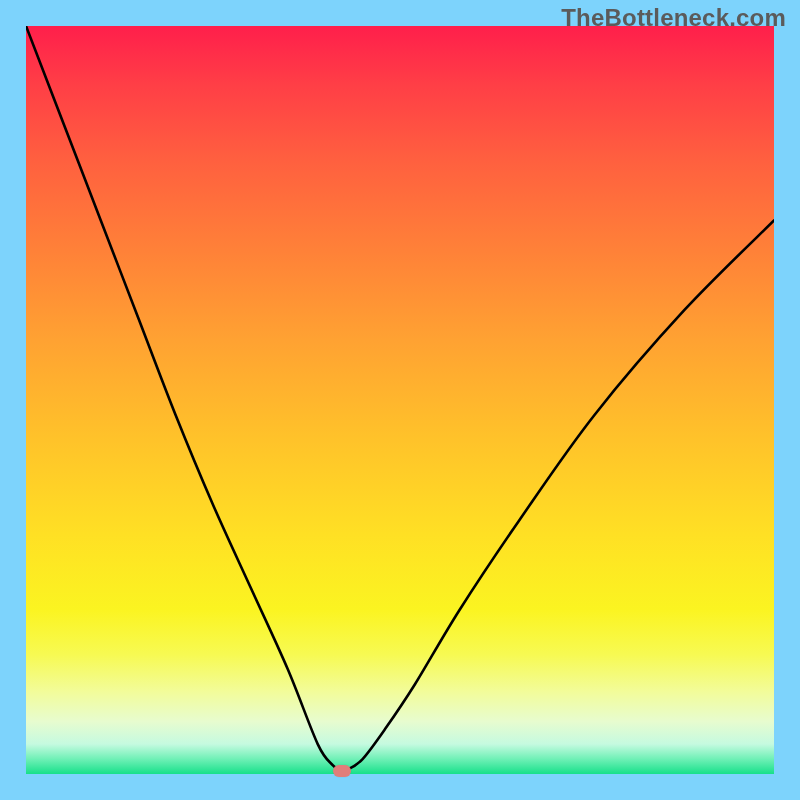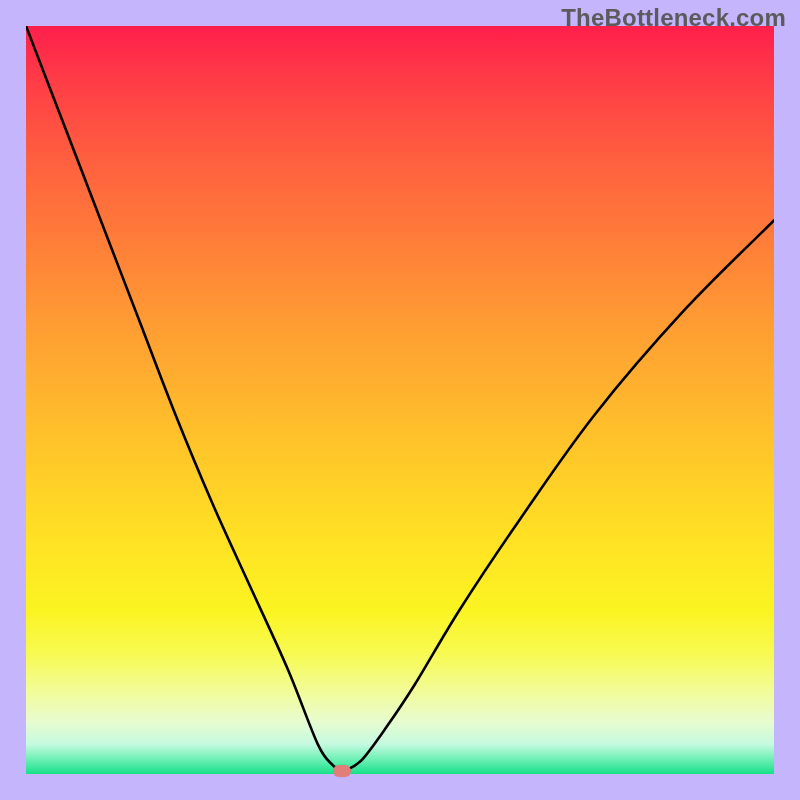--- a/index.html
+++ b/index.html
@@ -1,21 +1,21 @@
 <!DOCTYPE html>
 <html><head>
 <meta charset="utf-8">
 <style>
   * { margin: 0; padding: 0; box-sizing: border-box; }
   html, body { width: 800px; height: 800px; overflow: hidden; background: #000; }
   .frame {
     position: relative;
     width: 800px;
     height: 800px;
-    background: #c4b5fd;
+    background: #7dd3fc;
   }
   .watermark {
     position: absolute;
     top: 4px;
     right: 14px;
     font-family: Arial, Helvetica, sans-serif;
     font-size: 24px;
     font-weight: 600;
     color: #5b5b5b;
     letter-spacing: 0.2px;

